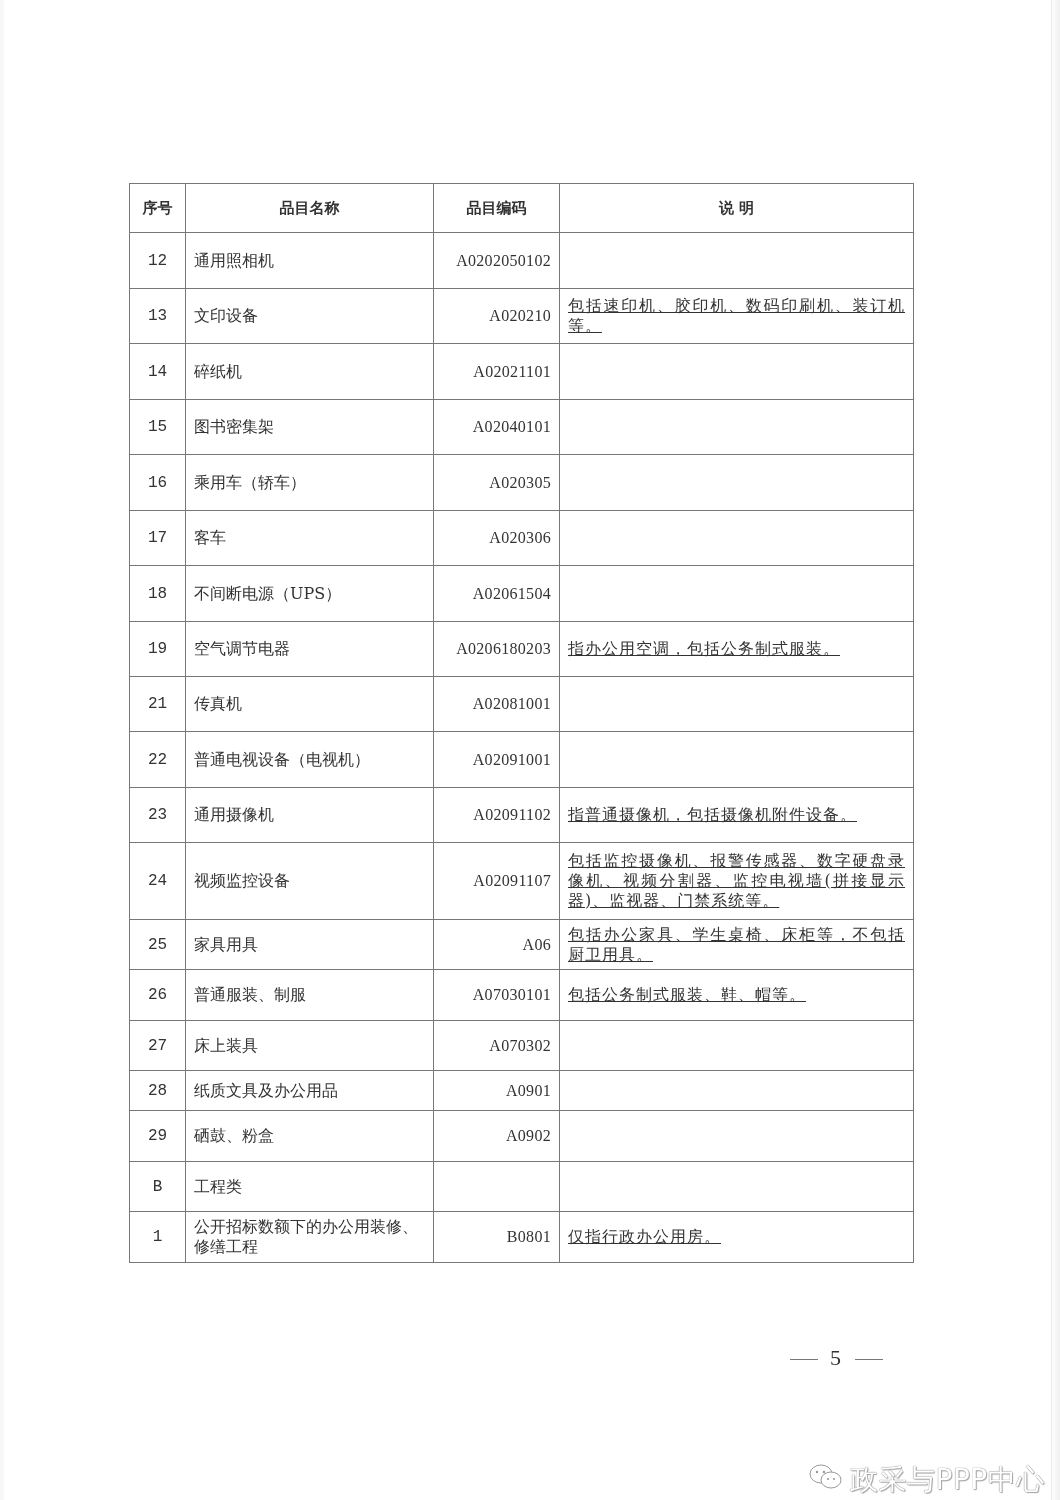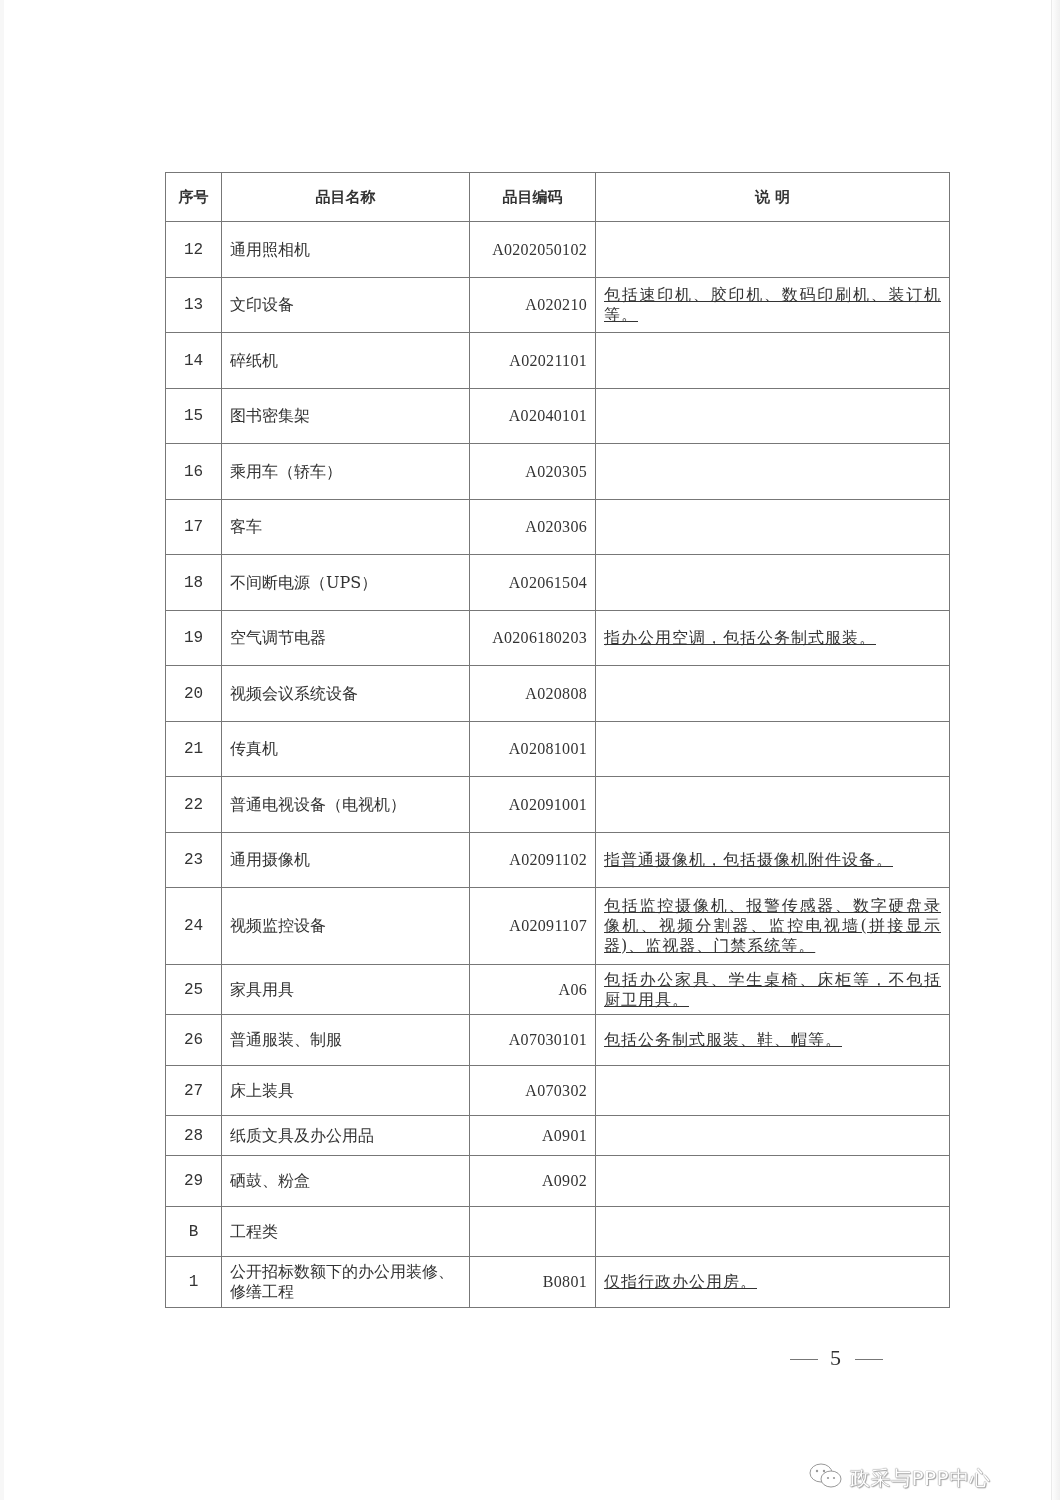--- a/index.html
+++ b/index.html
@@ -3,43 +3,42 @@
 <meta charset="utf-8">
 <style>
   html, body { margin:0; padding:0; }
   body {
     width:1060px; height:1500px; background:#ffffff; position:relative; overflow:hidden;
     font-family: "DejaVu Serif", "Liberation Serif", serif; color:#2a2a2a;
   }
   .page-edge { position:absolute; top:0; right:0; width:8px; height:1500px; background:linear-gradient(to right,#fdfdfd,#f0f0f0); border-left:1px solid #eaeaea; }
   .page-edge-left { position:absolute; top:0; left:0; width:4px; height:1500px; background:#f7f7f7; }
   table.catalog {
-    position:absolute; left:129px; top:172px; width:784px;
+    position:absolute; left:129px; top:183px; width:784px;
     border-collapse:collapse; table-layout:fixed;
     border:1.5px solid #555;
-    margin-left:36px;
   }
   table.catalog td, table.catalog th {
     border:1px solid #777; padding:0 8px; vertical-align:middle;
     font-size:16px; line-height:20px; color:#333;
   }
   table.catalog th { font-family: "DejaVu Sans", "Liberation Sans", sans-serif; font-weight:bold; font-size:15px; height:48px; text-align:center; }
   col.c1 { width:56px; } col.c2 { width:248px; } col.c3 { width:126px; } col.c4 { width:354px; }
   td.seq { text-align:center; font-family:Liberation Mono, monospace; font-size:16px; }
   td.code { text-align:right; font-family:"Liberation Serif", serif; font-size:16px; letter-spacing:0.3px; }
   td.name { text-align:left; }
   td.note { text-align:justify; font-size:15.5px; line-height:20px; letter-spacing:1px; padding:4px 8px;text-decoration:underline; }
   .page-num {
     position:absolute; left:778px; top:1345px; font-family:"Liberation Serif", serif;
     font-size:22px; color:#333; letter-spacing:2px;
   }
   .page-num .dash { display:inline-block; width:28px; height:1px; background:#777; vertical-align:middle; margin:0 12px; }
   .watermark {
     position:absolute; left:808px; top:1461px; font-family:"DejaVu Sans", sans-serif;
-    font-size:20px; color:#ffffff; letter-spacing:0.5px;
+    font-size:28px; color:#ffffff; letter-spacing:0.5px;
     text-shadow: 0 0 1px #888, 0 0 1px #888, 1px 1px 1px #aaa;
     display:flex; align-items:center;
   }
   .watermark svg { margin-right:6px; }
 </style>
 </head>
 <body>
 
 <div class="page-edge-left"></div>
 <div class="page-edge"></div>
@@ -100,26 +99,20 @@
         <td class="seq">18</td>
         <td class="name">不间断电源（UPS）</td>
         <td class="code">A02061504</td>
         <td class="note"></td>
       </tr>
       <tr style="height: 55px;">
         <td class="seq">19</td>
         <td class="name">空气调节电器</td>
         <td class="code">A0206180203</td>
         <td class="note">指办公用空调，包括公务制式服装。</td>
-      </tr>
-      <tr style="height: 56px;">
-        <td class="seq">20</td>
-        <td class="name">视频会议系统设备</td>
-        <td class="code">A020808</td>
-        <td class="note"></td>
       </tr>
       <tr style="height: 55px;">
         <td class="seq">21</td>
         <td class="name">传真机</td>
         <td class="code">A02081001</td>
         <td class="note"></td>
       </tr>
       <tr style="height: 56px;">
         <td class="seq">22</td>
         <td class="name">普通电视设备（电视机）</td>

